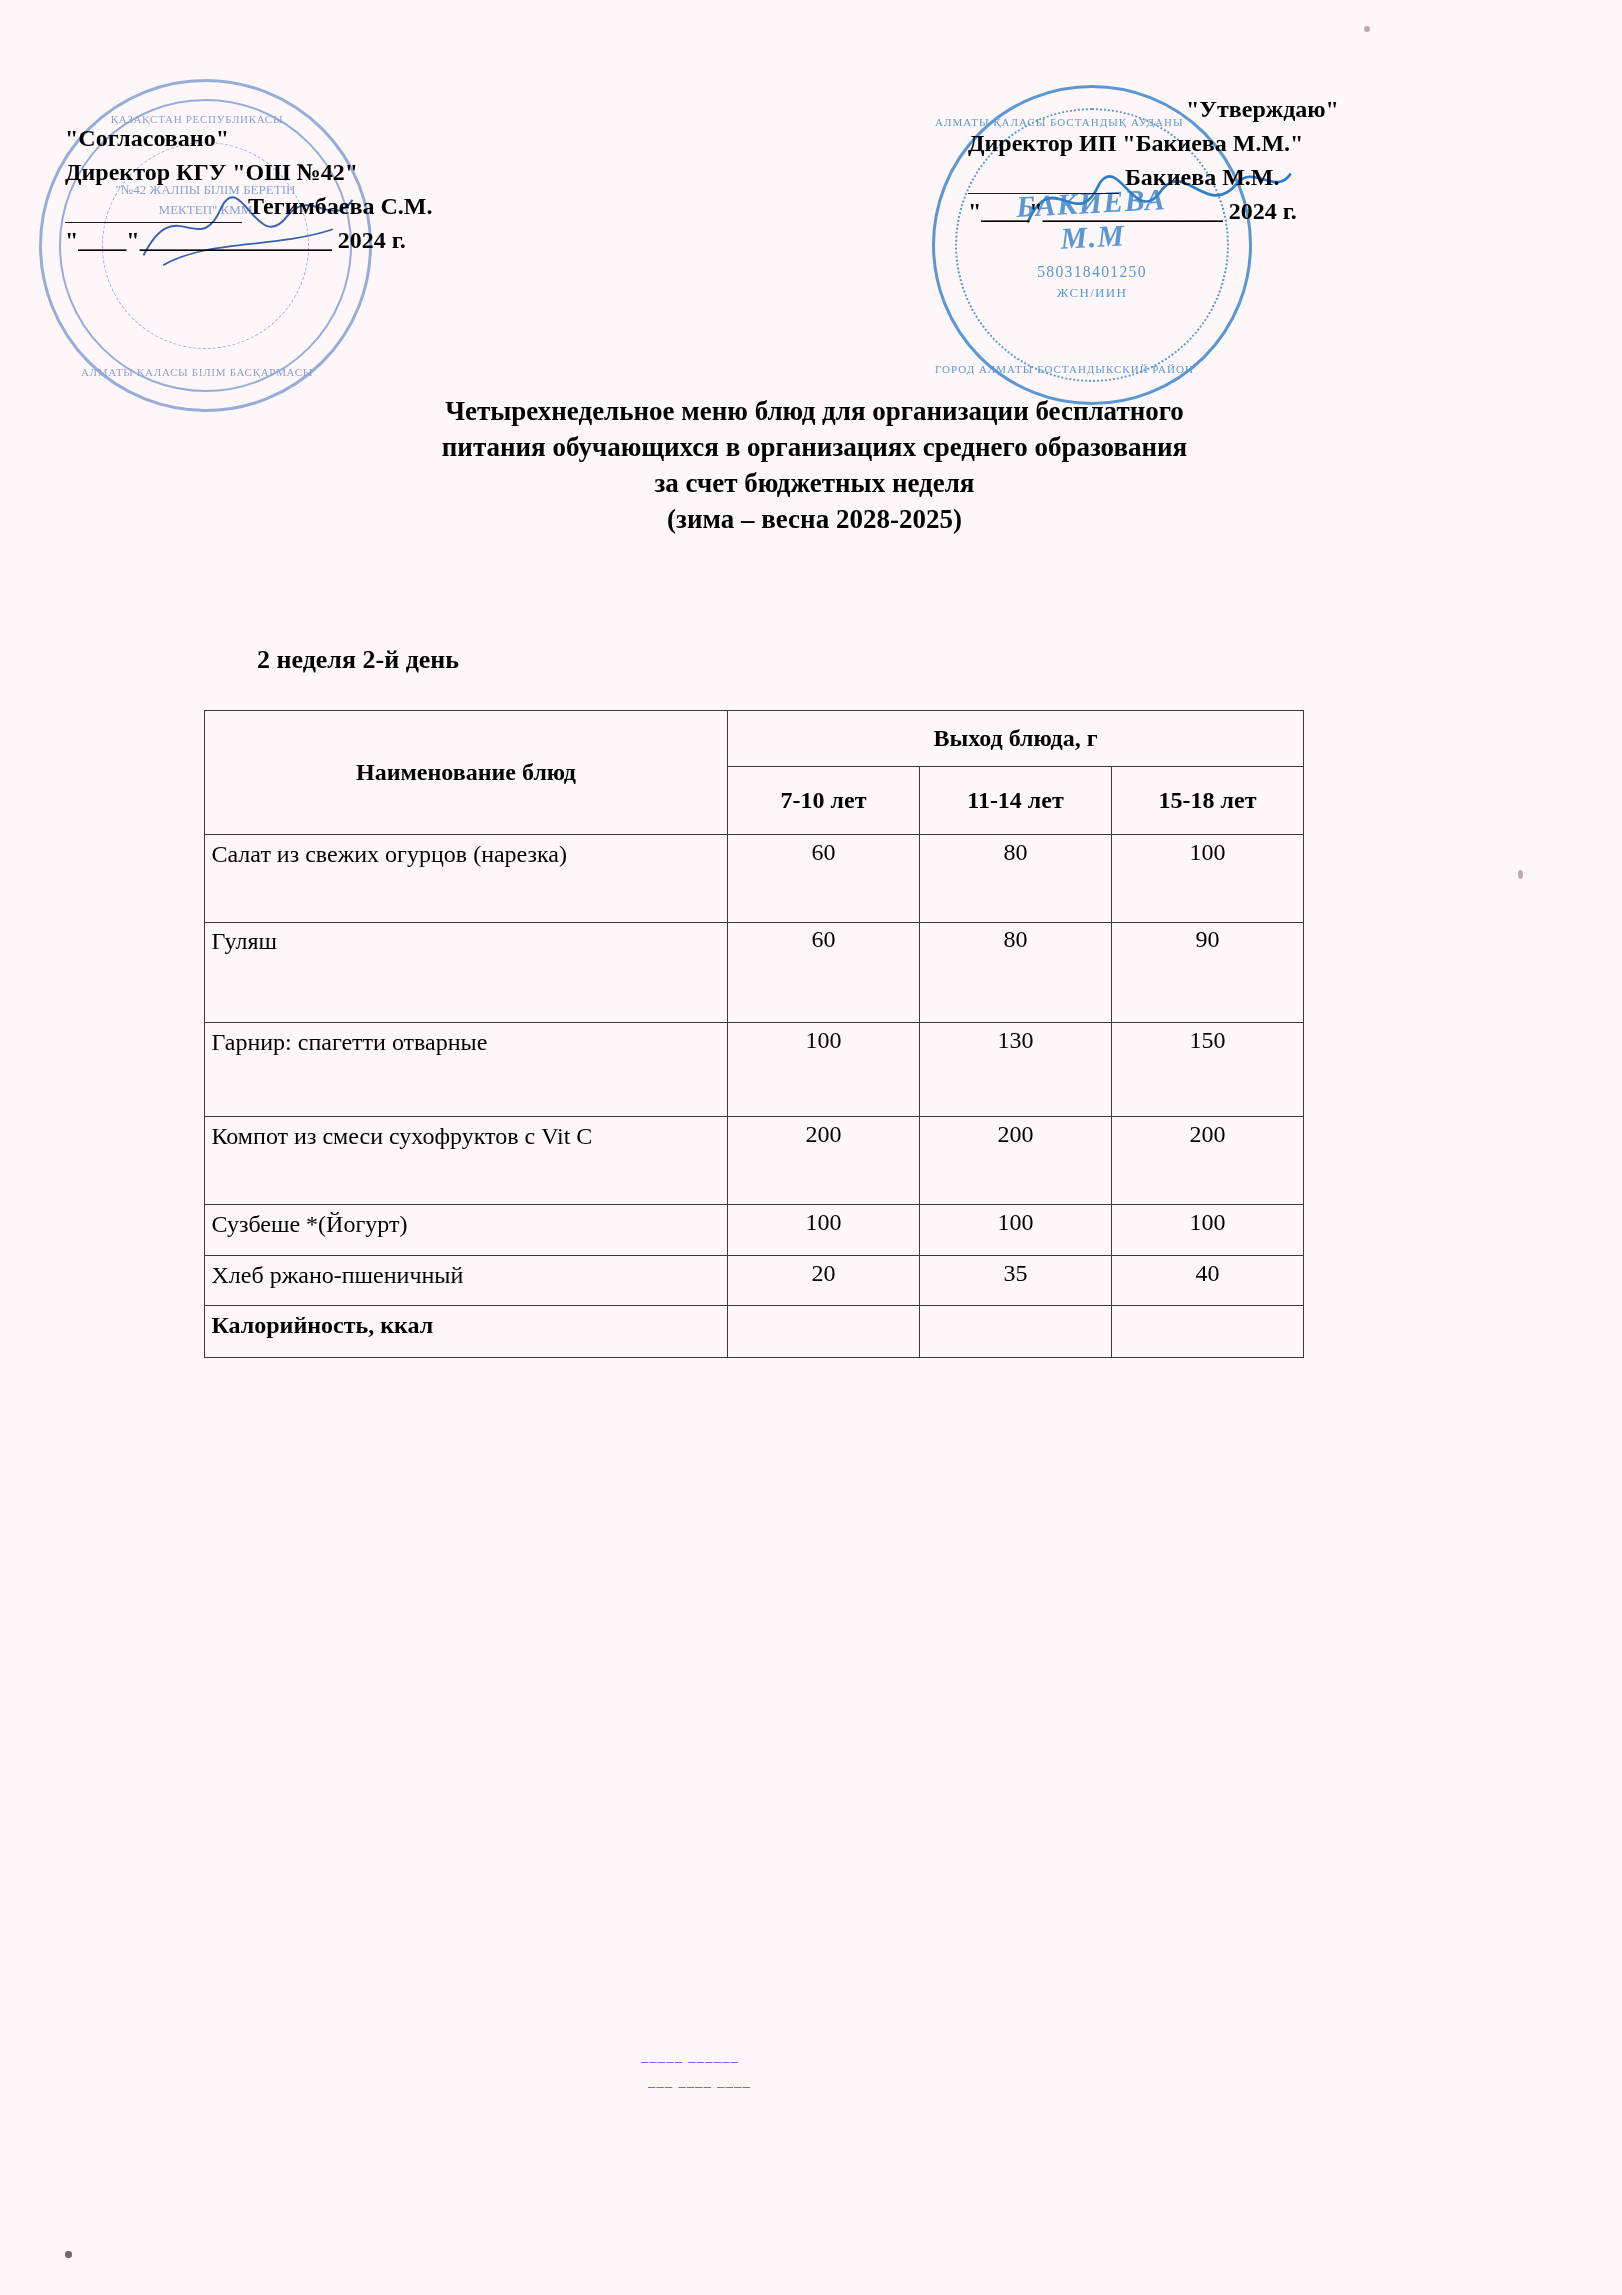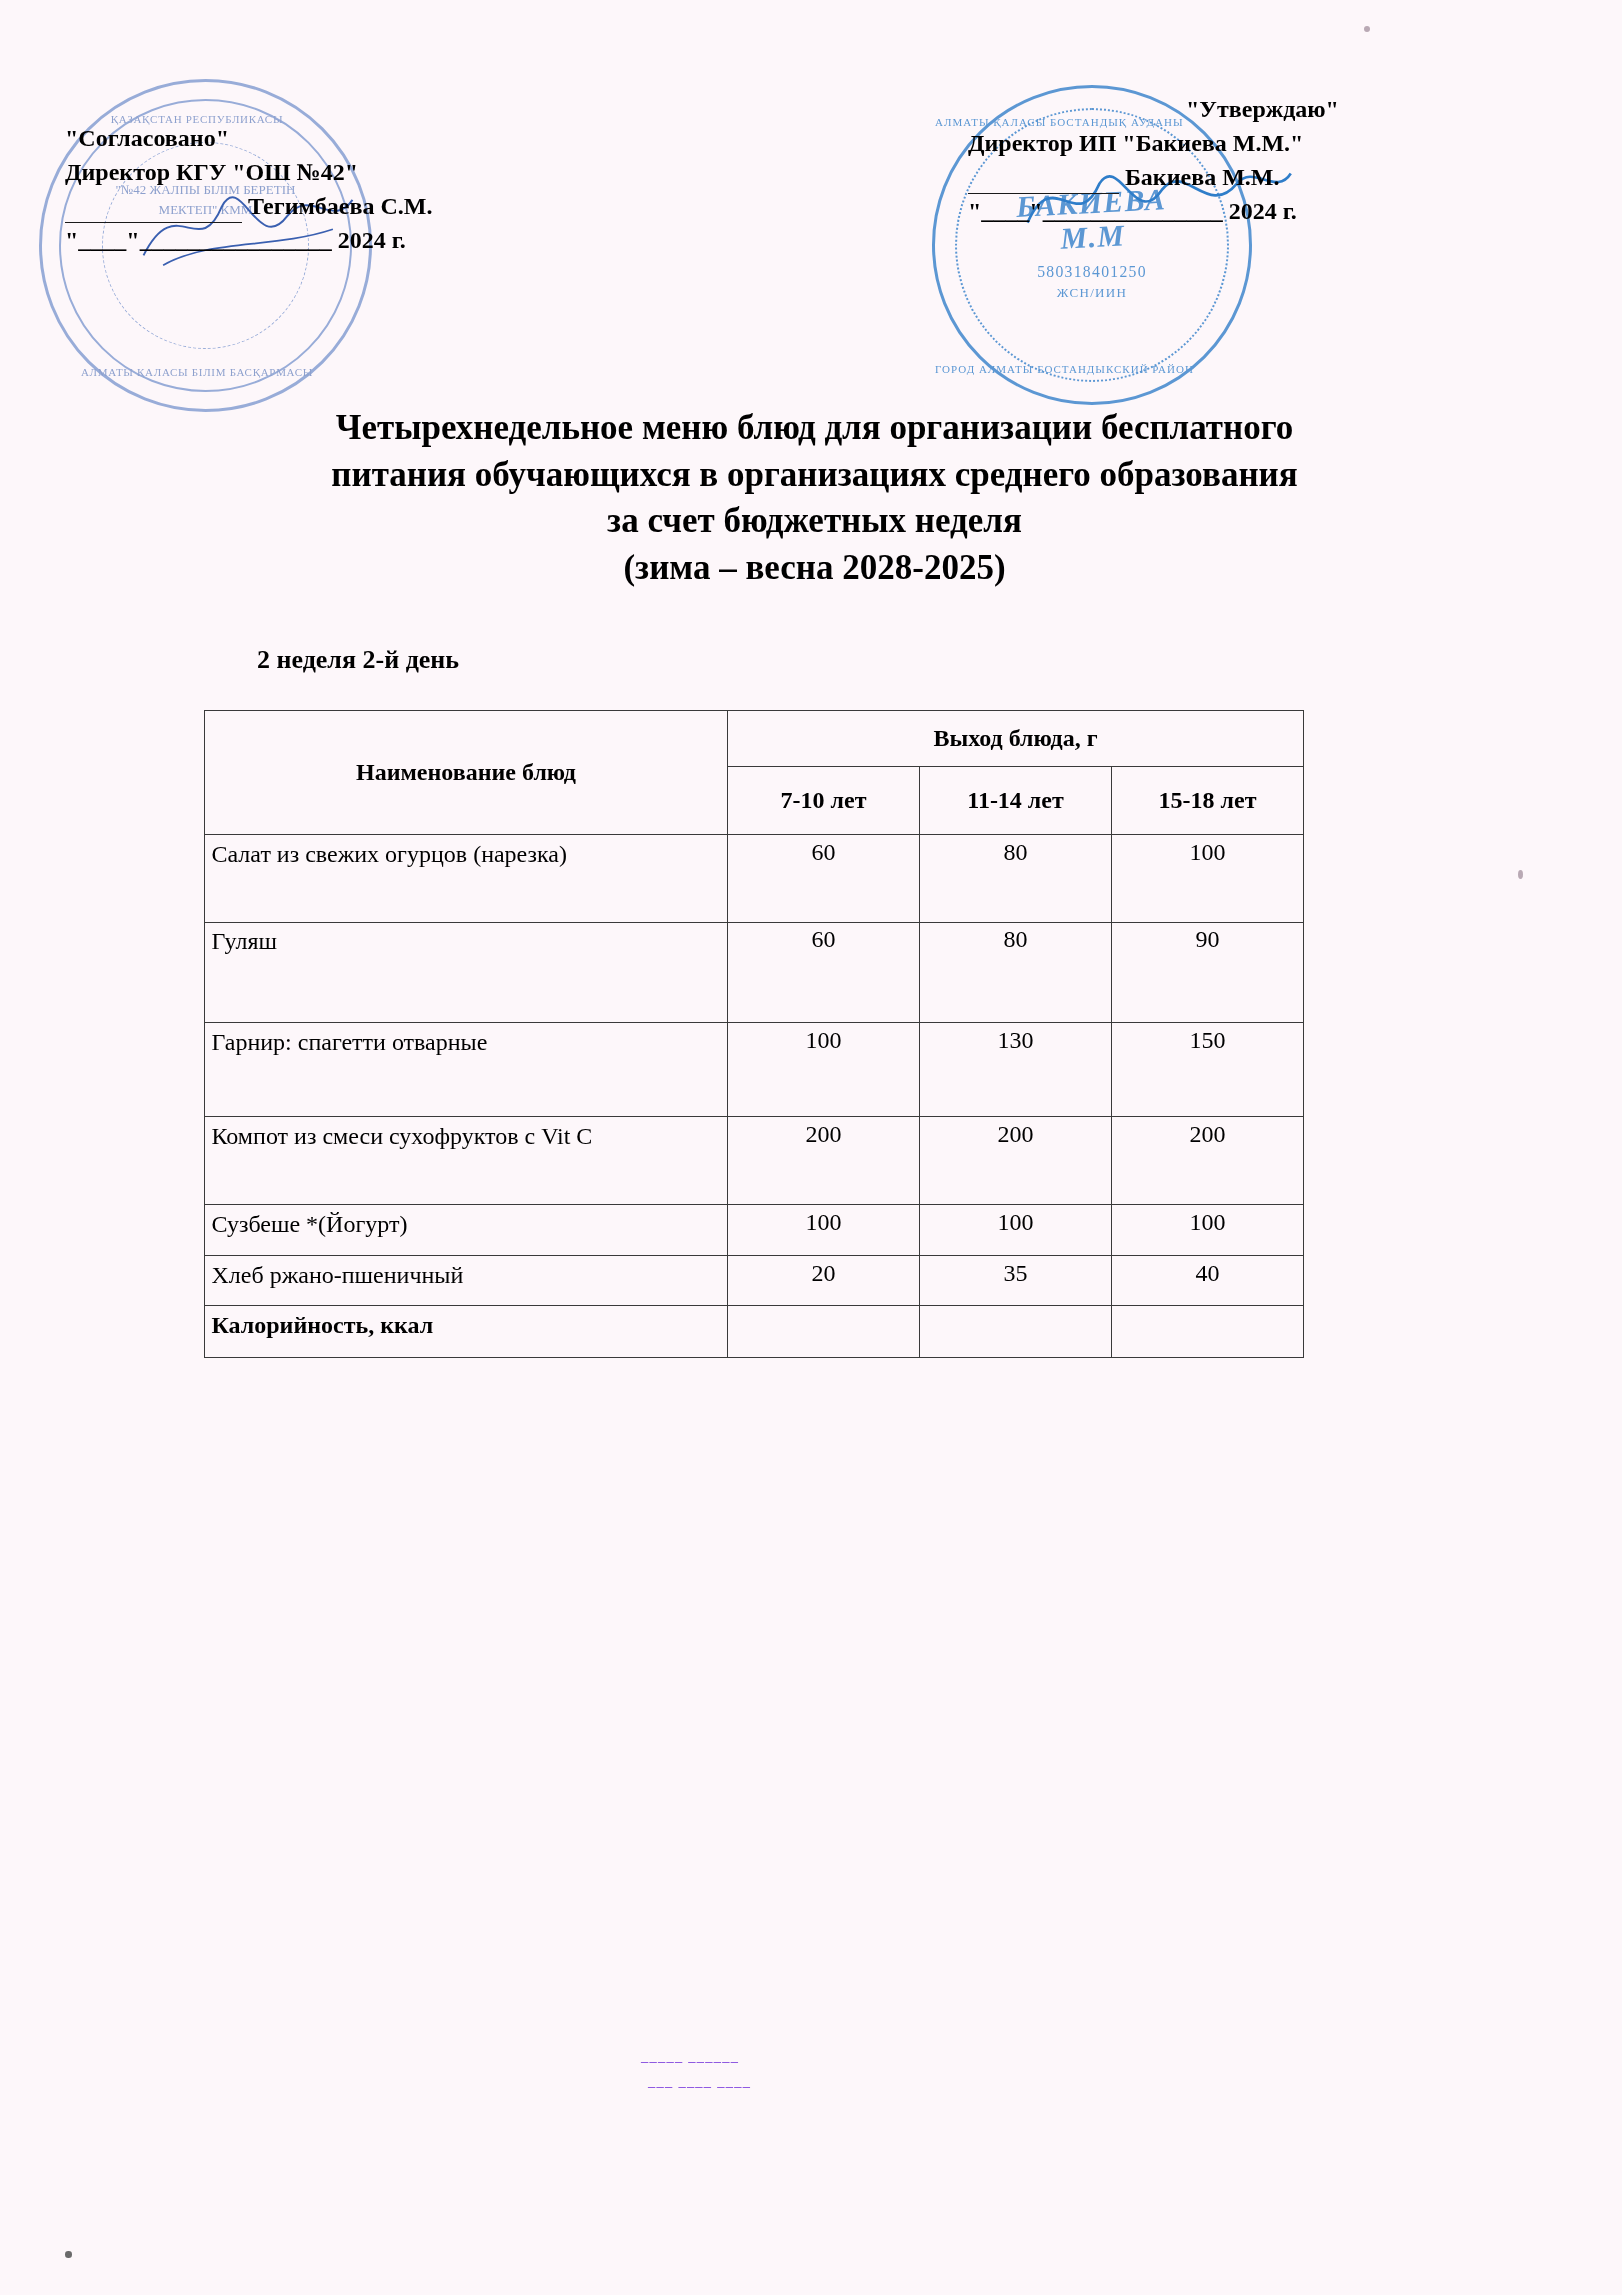--- a/index.html
+++ b/index.html
@@ -172,24 +172,24 @@
   .sig-scribble {
     position: absolute;
     z-index: 3;
     pointer-events: none;
   }
 
   
   .doc-title {
     position: absolute;
     left: 157px;
-    top: 405px;
+    top: 394px;
     width: 1315px;
     text-align: center;
-    font-size: 35px;
+    font-size: 27px;
     font-weight: bold;
     line-height: 1.33;
     z-index: 5;
   }
   .doc-title div { display: block; }
 
   
   .day-caption {
     position: absolute;
     left: 213px;

